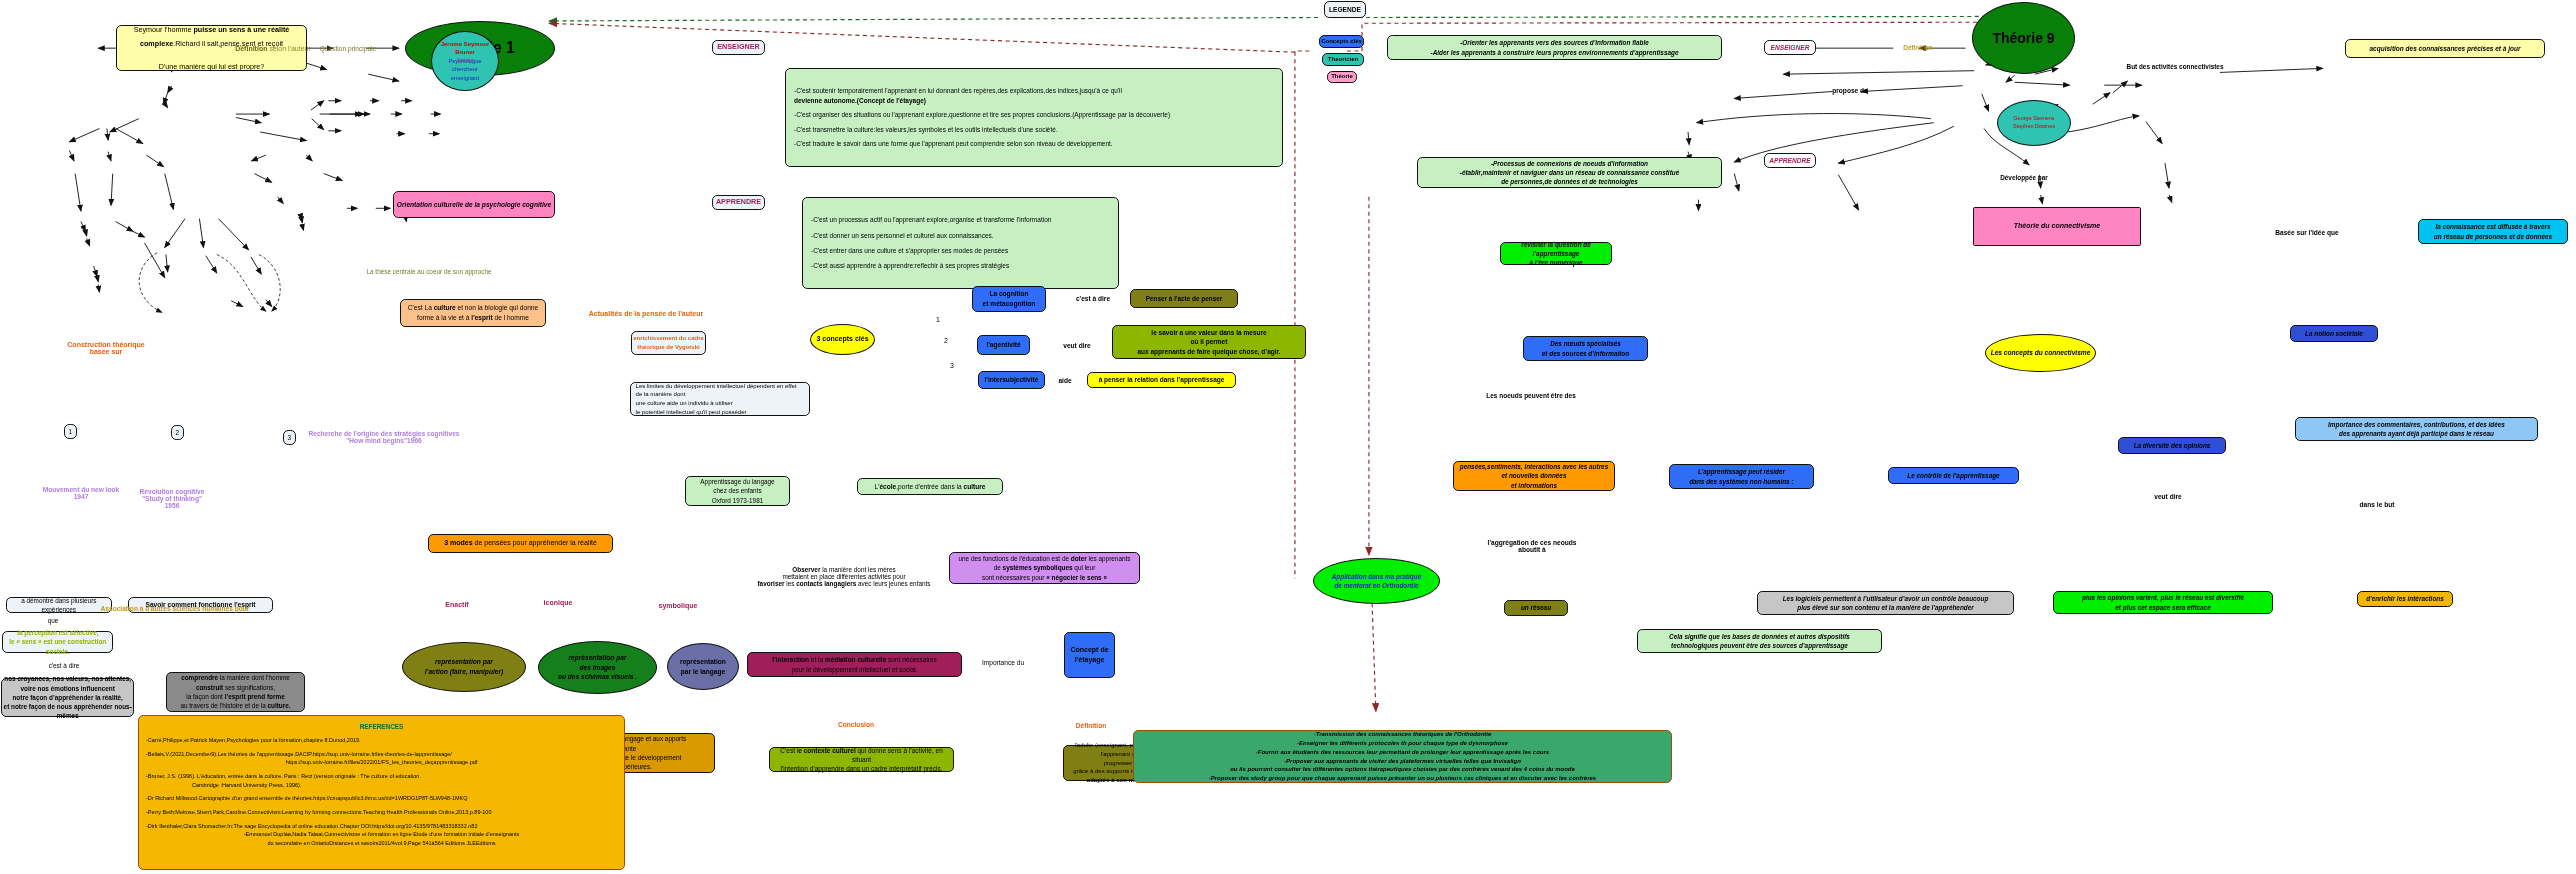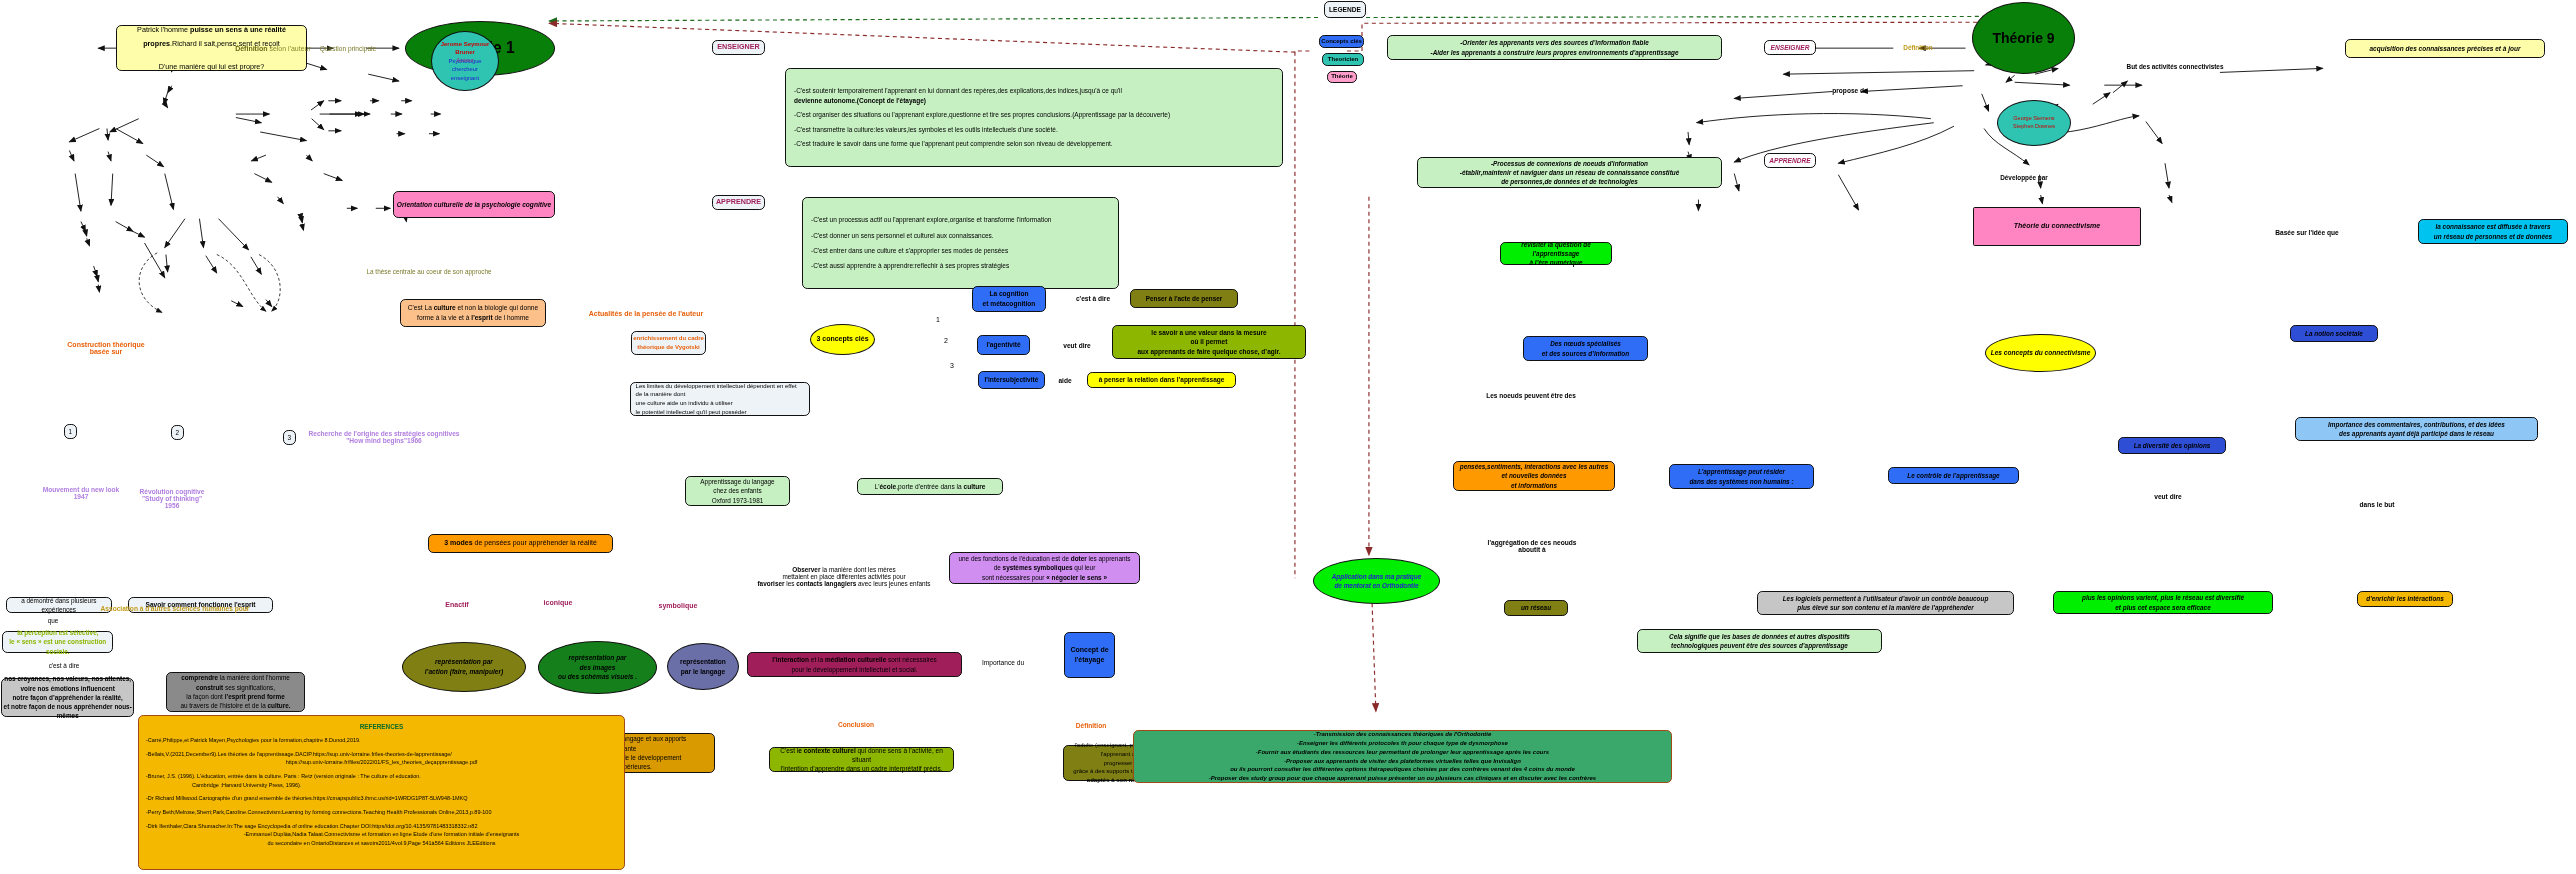--- a/index.html
+++ b/index.html
@@ -212,22 +212,22 @@
     <path d="M2373,1030 L2380,1230" stroke="#8b2a2a" marker-end="url(#ahr)"></path>
   </g>
 </svg>
 
 <div class="node ell" style="left:405px;top:21px;width:150px;height:55px;background:#087f08;color:#000;font-size:15.6px;font-weight:bold;">
   <span>Théorie 1</span>
 </div>
 
 <div class="node box" style="left:116px;top:25.4px;width:191px;height:46px;background:#fdfdaa;font-size:7.2px;padding:3.5px 5.8px;">
   <div>
-    <span class="mline"><span>Patrick l'homme </span><b>puisse un sens à une réalité</b></span>
-    <span class="mline" style="margin-top:4px"><b>propres</b><span>.Richard il sait,pense,sent et reçoit</span></span>
+    <span class="mline"><span>Seymour l'homme </span><b>puisse un sens à une réalité</b></span>
+    <span class="mline" style="margin-top:4px"><b>complexe</b><span>.Richard il sait,pense,sent et reçoit</span></span>
     <span class="mline" style="margin-top:12px">D'une manière qui lui est propre?</span>
   </div>
 </div>
 
 <div class="lbl" style="left:348px;top:48px;font-size:6.6px;color:#7a7a2b;">Question  principale</div>
 
 <div class="node ell" style="left:431px;top:31px;width:68px;height:60px;background:#2fc4b2;font-size:5.8px;flex-direction:column;">
   <span class="b" style="color:#c00;font-size:6px">Jerome Seymour Bruner</span>
   <span style="color:#2222cc;">Psychologue</span>
   <span style="color:#2222cc;">chercheur</span>

